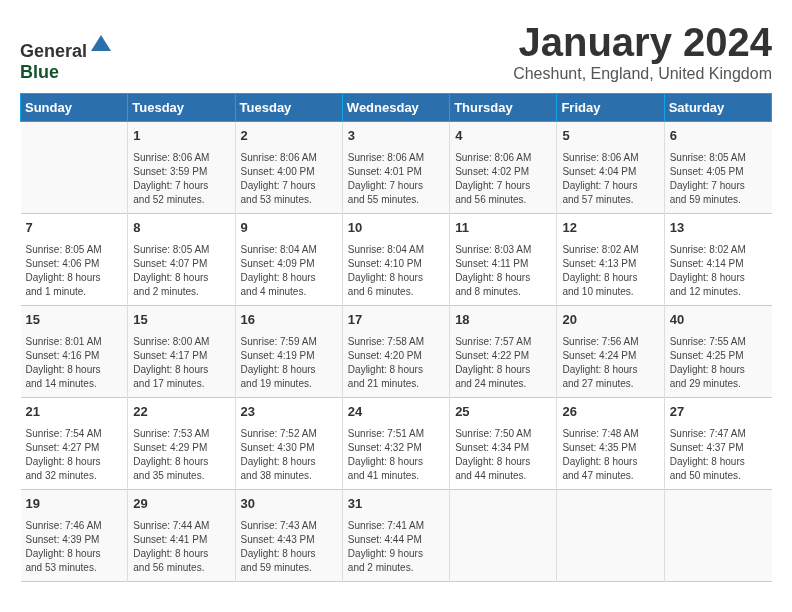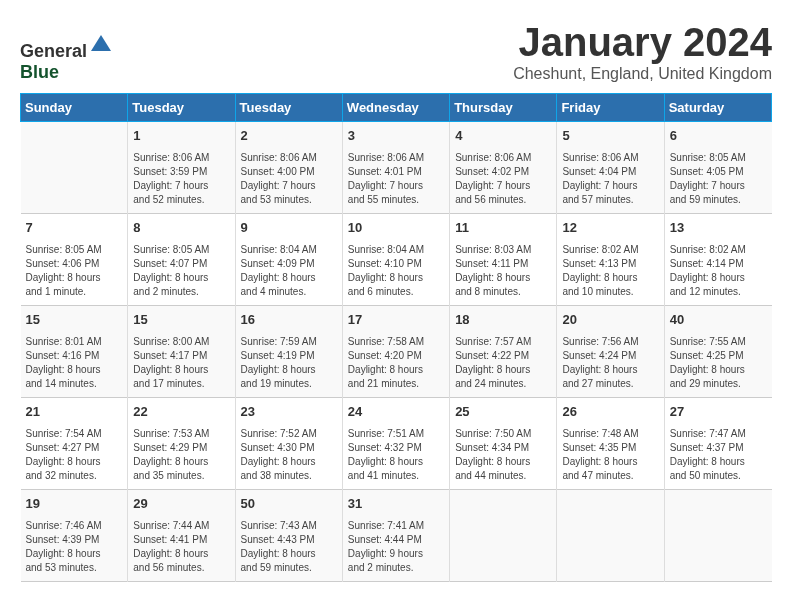--- a/index.html
+++ b/index.html
@@ -244,21 +244,21 @@
       <tr>
         <td>
           <span class="day-number">19</span>
           <div class="day-info">Sunrise: 7:46 AM<br>Sunset: 4:39 PM<br>Daylight: 8 hours<br>and 53 minutes.</div>
         </td>
         <td>
           <span class="day-number">29</span>
           <div class="day-info">Sunrise: 7:44 AM<br>Sunset: 4:41 PM<br>Daylight: 8 hours<br>and 56 minutes.</div>
         </td>
         <td>
-          <span class="day-number">50</span>
+          <span class="day-number">30</span>
           <div class="day-info">Sunrise: 7:43 AM<br>Sunset: 4:43 PM<br>Daylight: 8 hours<br>and 59 minutes.</div>
         </td>
         <td>
           <span class="day-number">31</span>
           <div class="day-info">Sunrise: 7:41 AM<br>Sunset: 4:44 PM<br>Daylight: 9 hours<br>and 2 minutes.</div>
         </td>
         <td></td>
         <td></td>
         <td></td>
       </tr>

